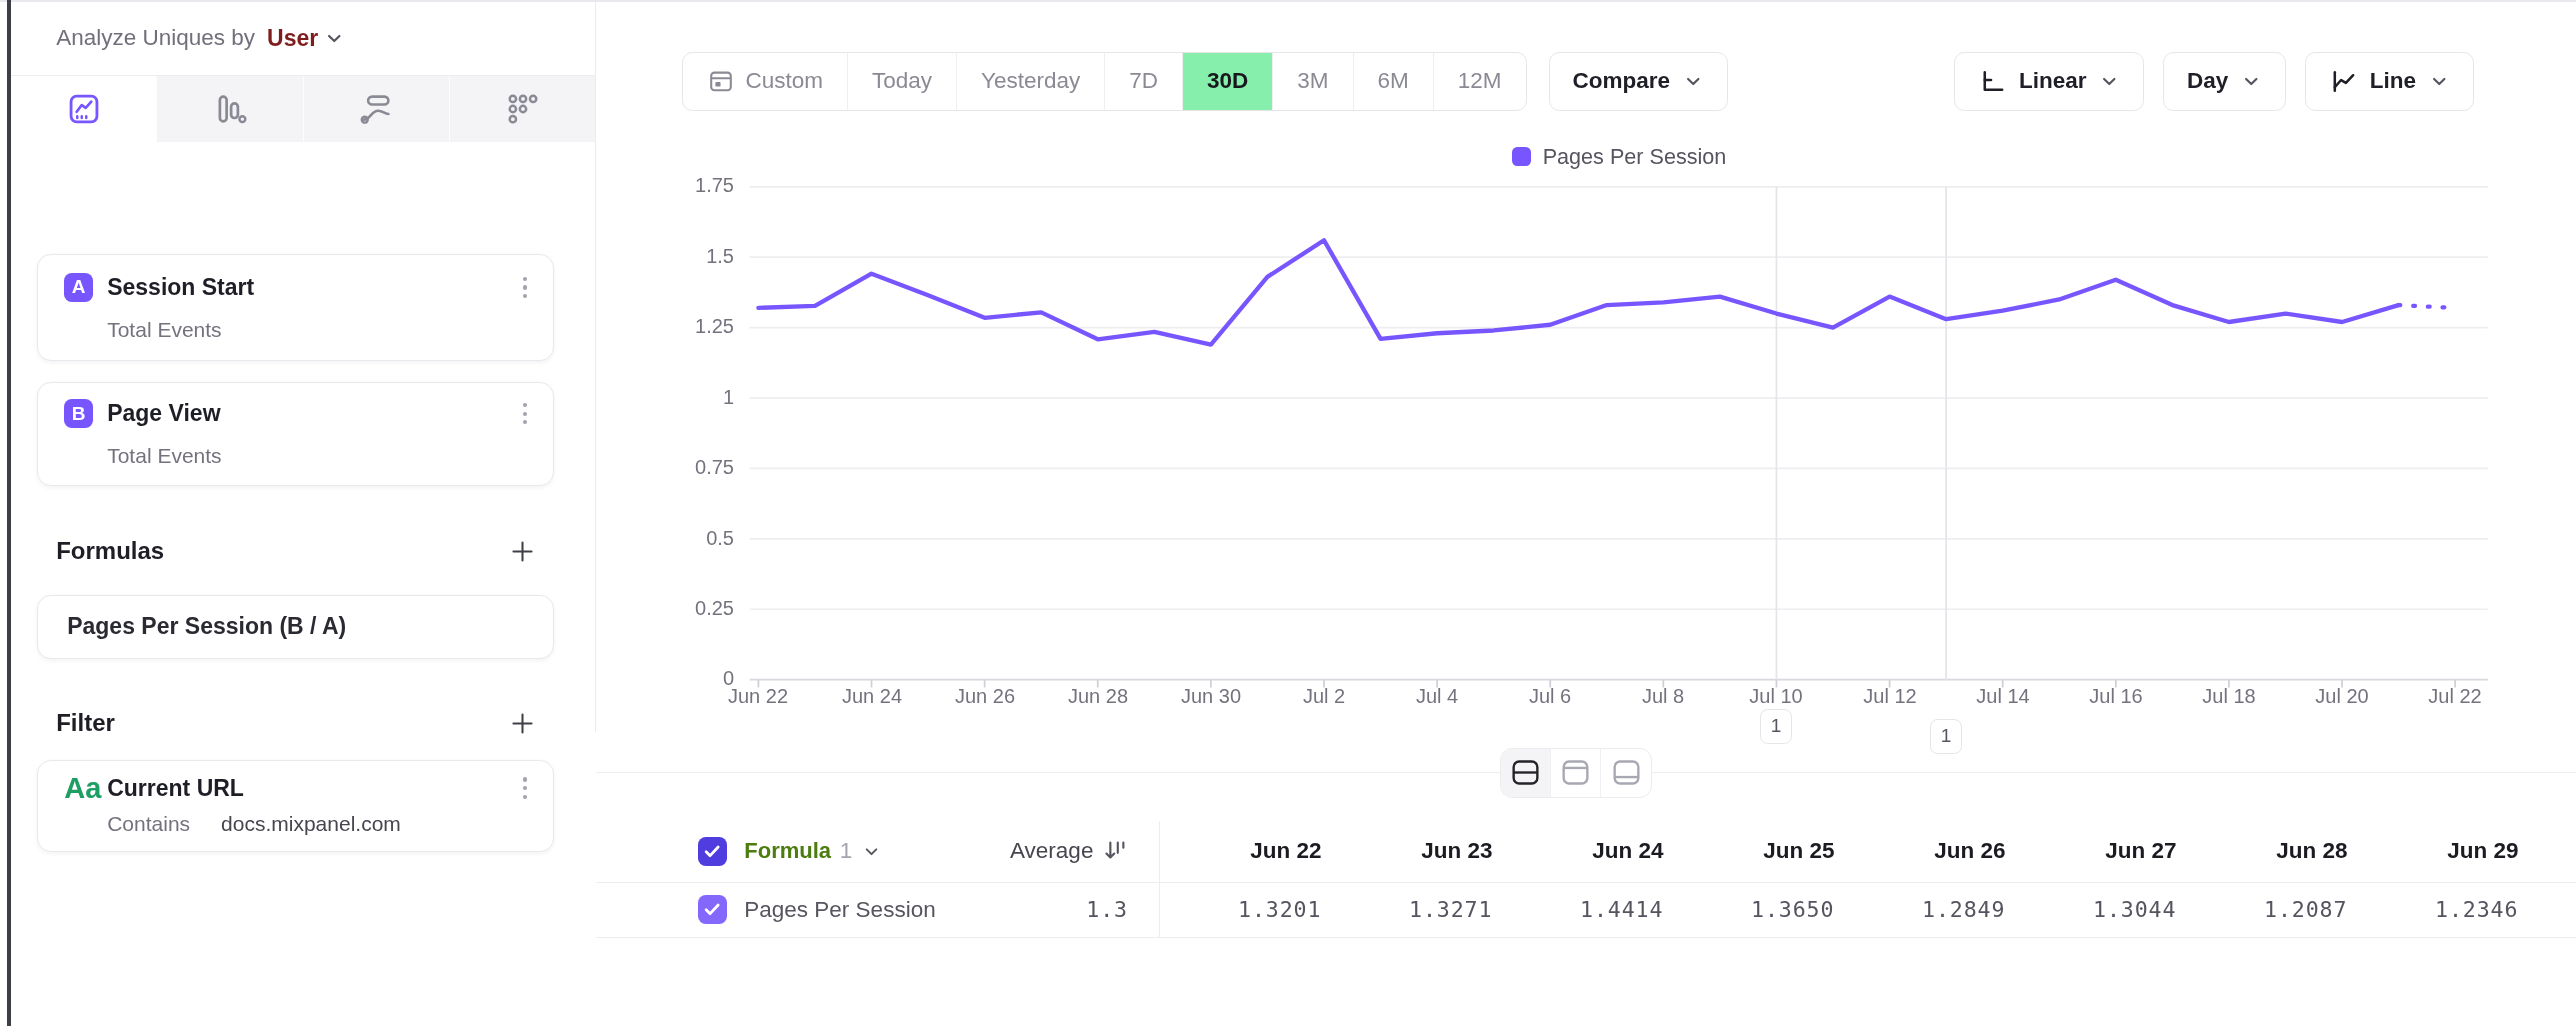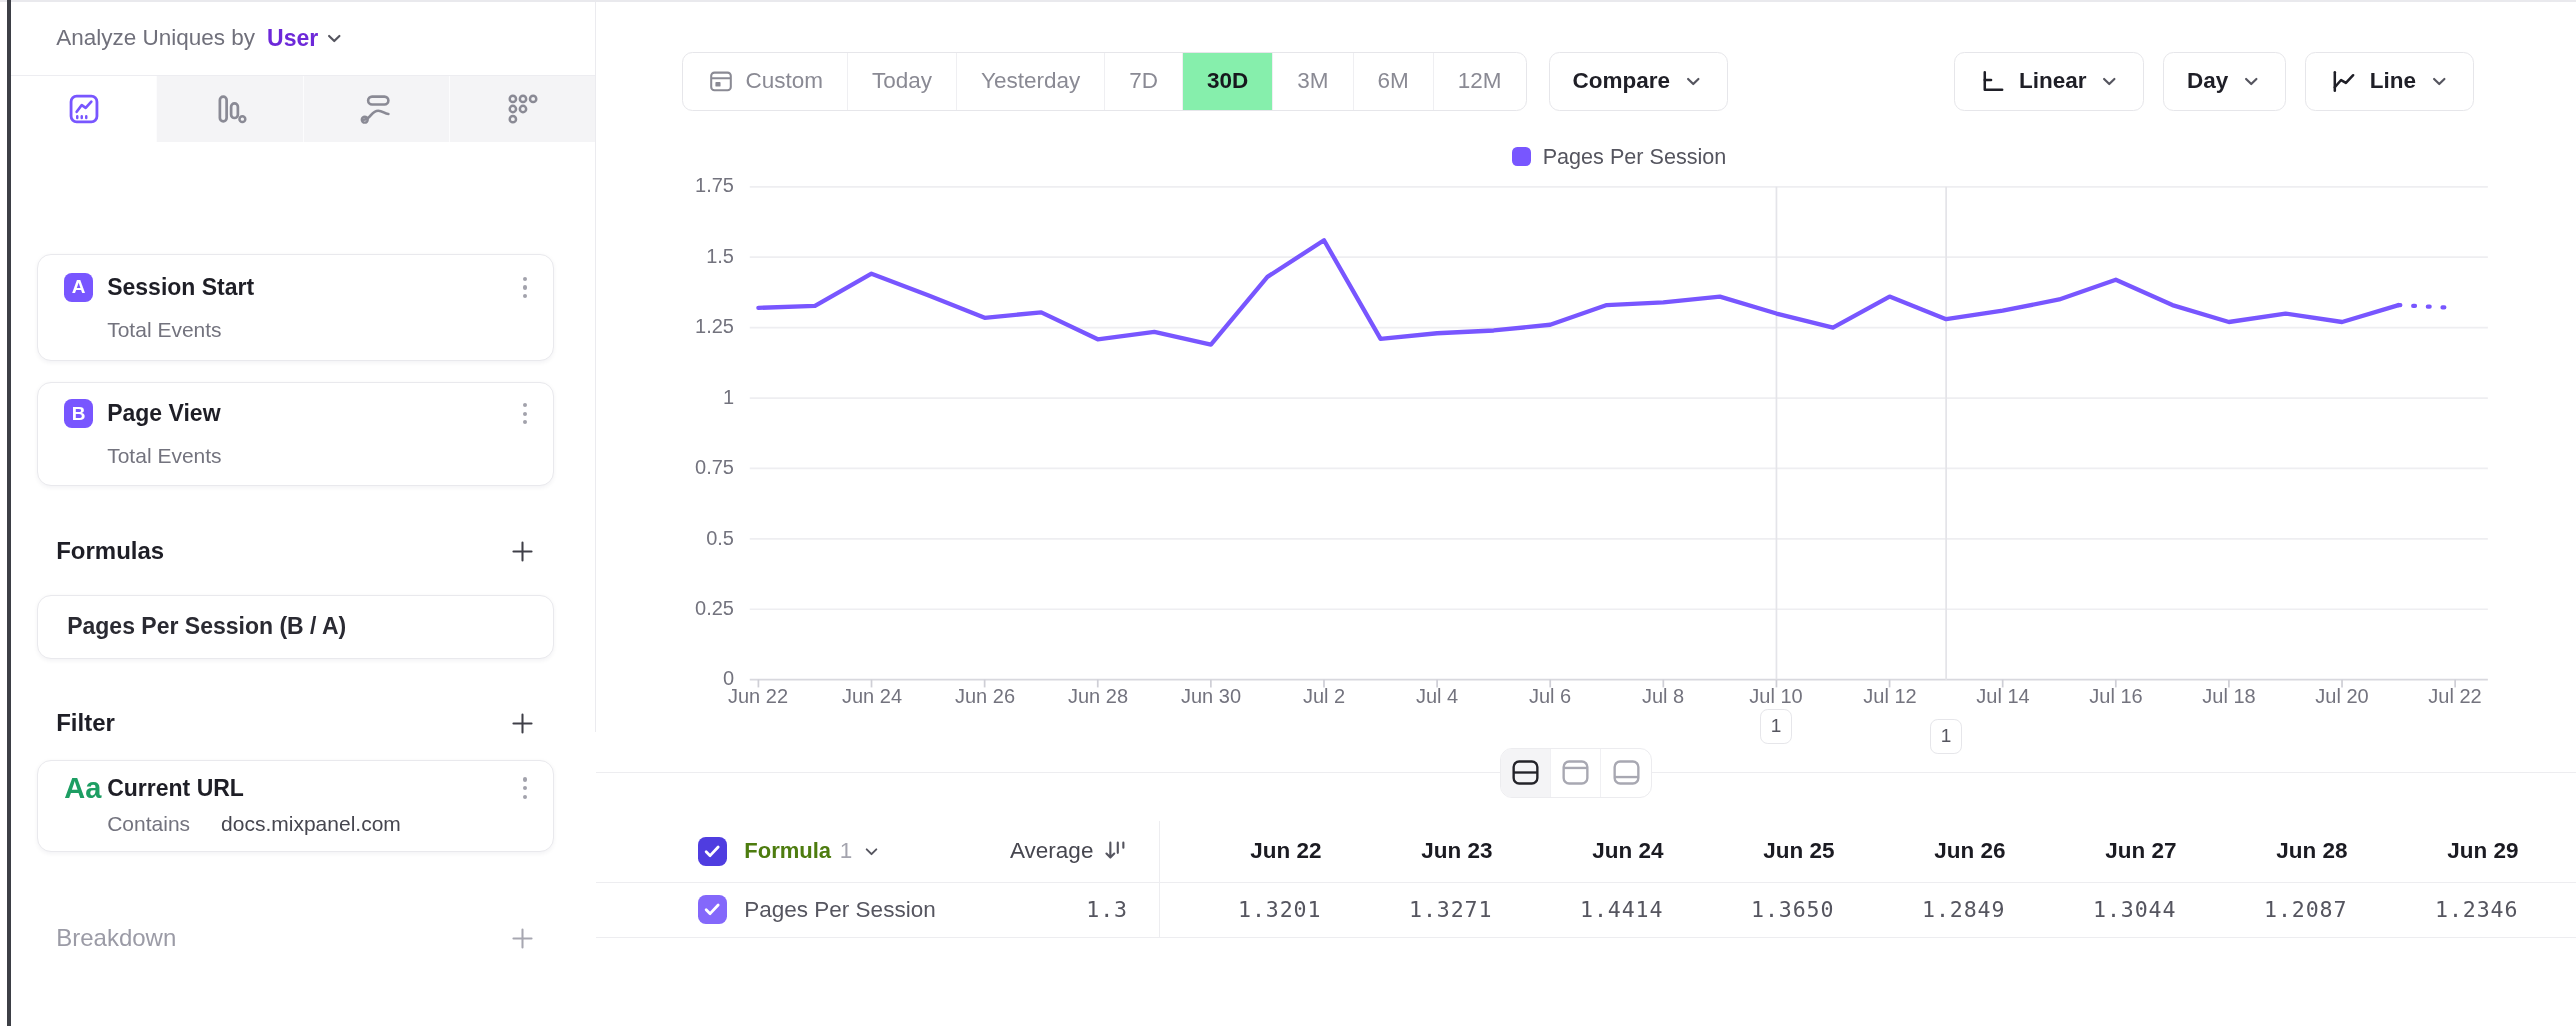--- a/index.html
+++ b/index.html
@@ -8,21 +8,21 @@
     position: relative; width: 2576px; height: 1026px; overflow: hidden;
     background: #fff; font-family: "Liberation Sans", sans-serif; color: #202028;
   }
   .top-border { position: absolute; top: 0; left: 0; right: 0; height: 1.7px; background: #e9e9ed; }
   .edge-strip { position: absolute; top: 0; left: 7px; width: 4.3px; height: 100%; background: #3d3f46; }
 
   
   .sidebar { position: absolute; top: 1.7px; left: 11.2px; width: 585px; height: 730px; background: #fff; border-right: 1.7px solid #ebebef; }
   .analyze-row { height: 74px; display: flex; align-items: center; gap: 12px; padding-left: 45px; border-bottom: 1.7px solid #ededf1; }
   .analyze-label { font-size: 22.5px; color: #70707b; }
-  .analyze-value { font-size: 23px; font-weight: 700; color: #6d28d9; display: flex; align-items: center; gap: 5.2px; cursor: pointer; }
+  .analyze-value { font-size: 23px; font-weight: 700; color: #7f1d1d; display: flex; align-items: center; gap: 5.2px; cursor: pointer; }
   .chev { color: #55555f; }
   .tabstrip { height: 66px; display: flex; background: #f4f4f6; }
   .tab { flex: 1; display: flex; align-items: center; justify-content: center; cursor: pointer; border-right: 1.7px solid #fcfcfd; color: #8a8a95; }
   .tab:last-child { border-right: none; }
   .tab.active { background: #fff; color: #7856ff; }
 
   .side-header { position: absolute; left: 45px; width: 484px; display: flex; align-items: center; justify-content: space-between; }
   .side-header .title { font-size: 24px; font-weight: 700; color: #1e1e26; display: flex; align-items: center; gap: 8.6px; }
   .side-header.muted .title { color: #9b9ba6; font-weight: 500; }
   .plus-btn { width: 35px; height: 35px; display: flex; align-items: center; justify-content: center; color: #3f3f48; cursor: pointer; }
@@ -197,28 +197,20 @@
             <i></i>
             <i></i>
           </span>
       </div>
       <div class="card-sub-row" style="margin-top:8px">
         <span>Contains</span>
         <span class="card-sub-strong">docs.mixpanel.com</span>
       </div>
     </div>
 
-    <div class="side-header muted" style="top:919px">
-      <span class="title">Breakdown</span>
-      <span class="plus-btn">
-        <svg width="29" height="29" viewBox="0 0 24 24">
-            <path d="M12 4.5v15M4.5 12h15" stroke="currentColor" stroke-width="1.7" stroke-linecap="round"></path>
-          </svg>
-      </span>
-    </div>
   </aside>
 
   <main class="main">
 
     <div class="toolbar">
       <div class="segmented">
         <div class="seg-item">
           <svg width="28" height="28" viewBox="0 0 30 30">
               <rect x="4.5" y="6" width="21" height="19" rx="3.5" fill="none" stroke="currentColor" stroke-width="2.2"></rect>
               <path d="M4.5 12h21" stroke="currentColor" stroke-width="2.2"></path>

